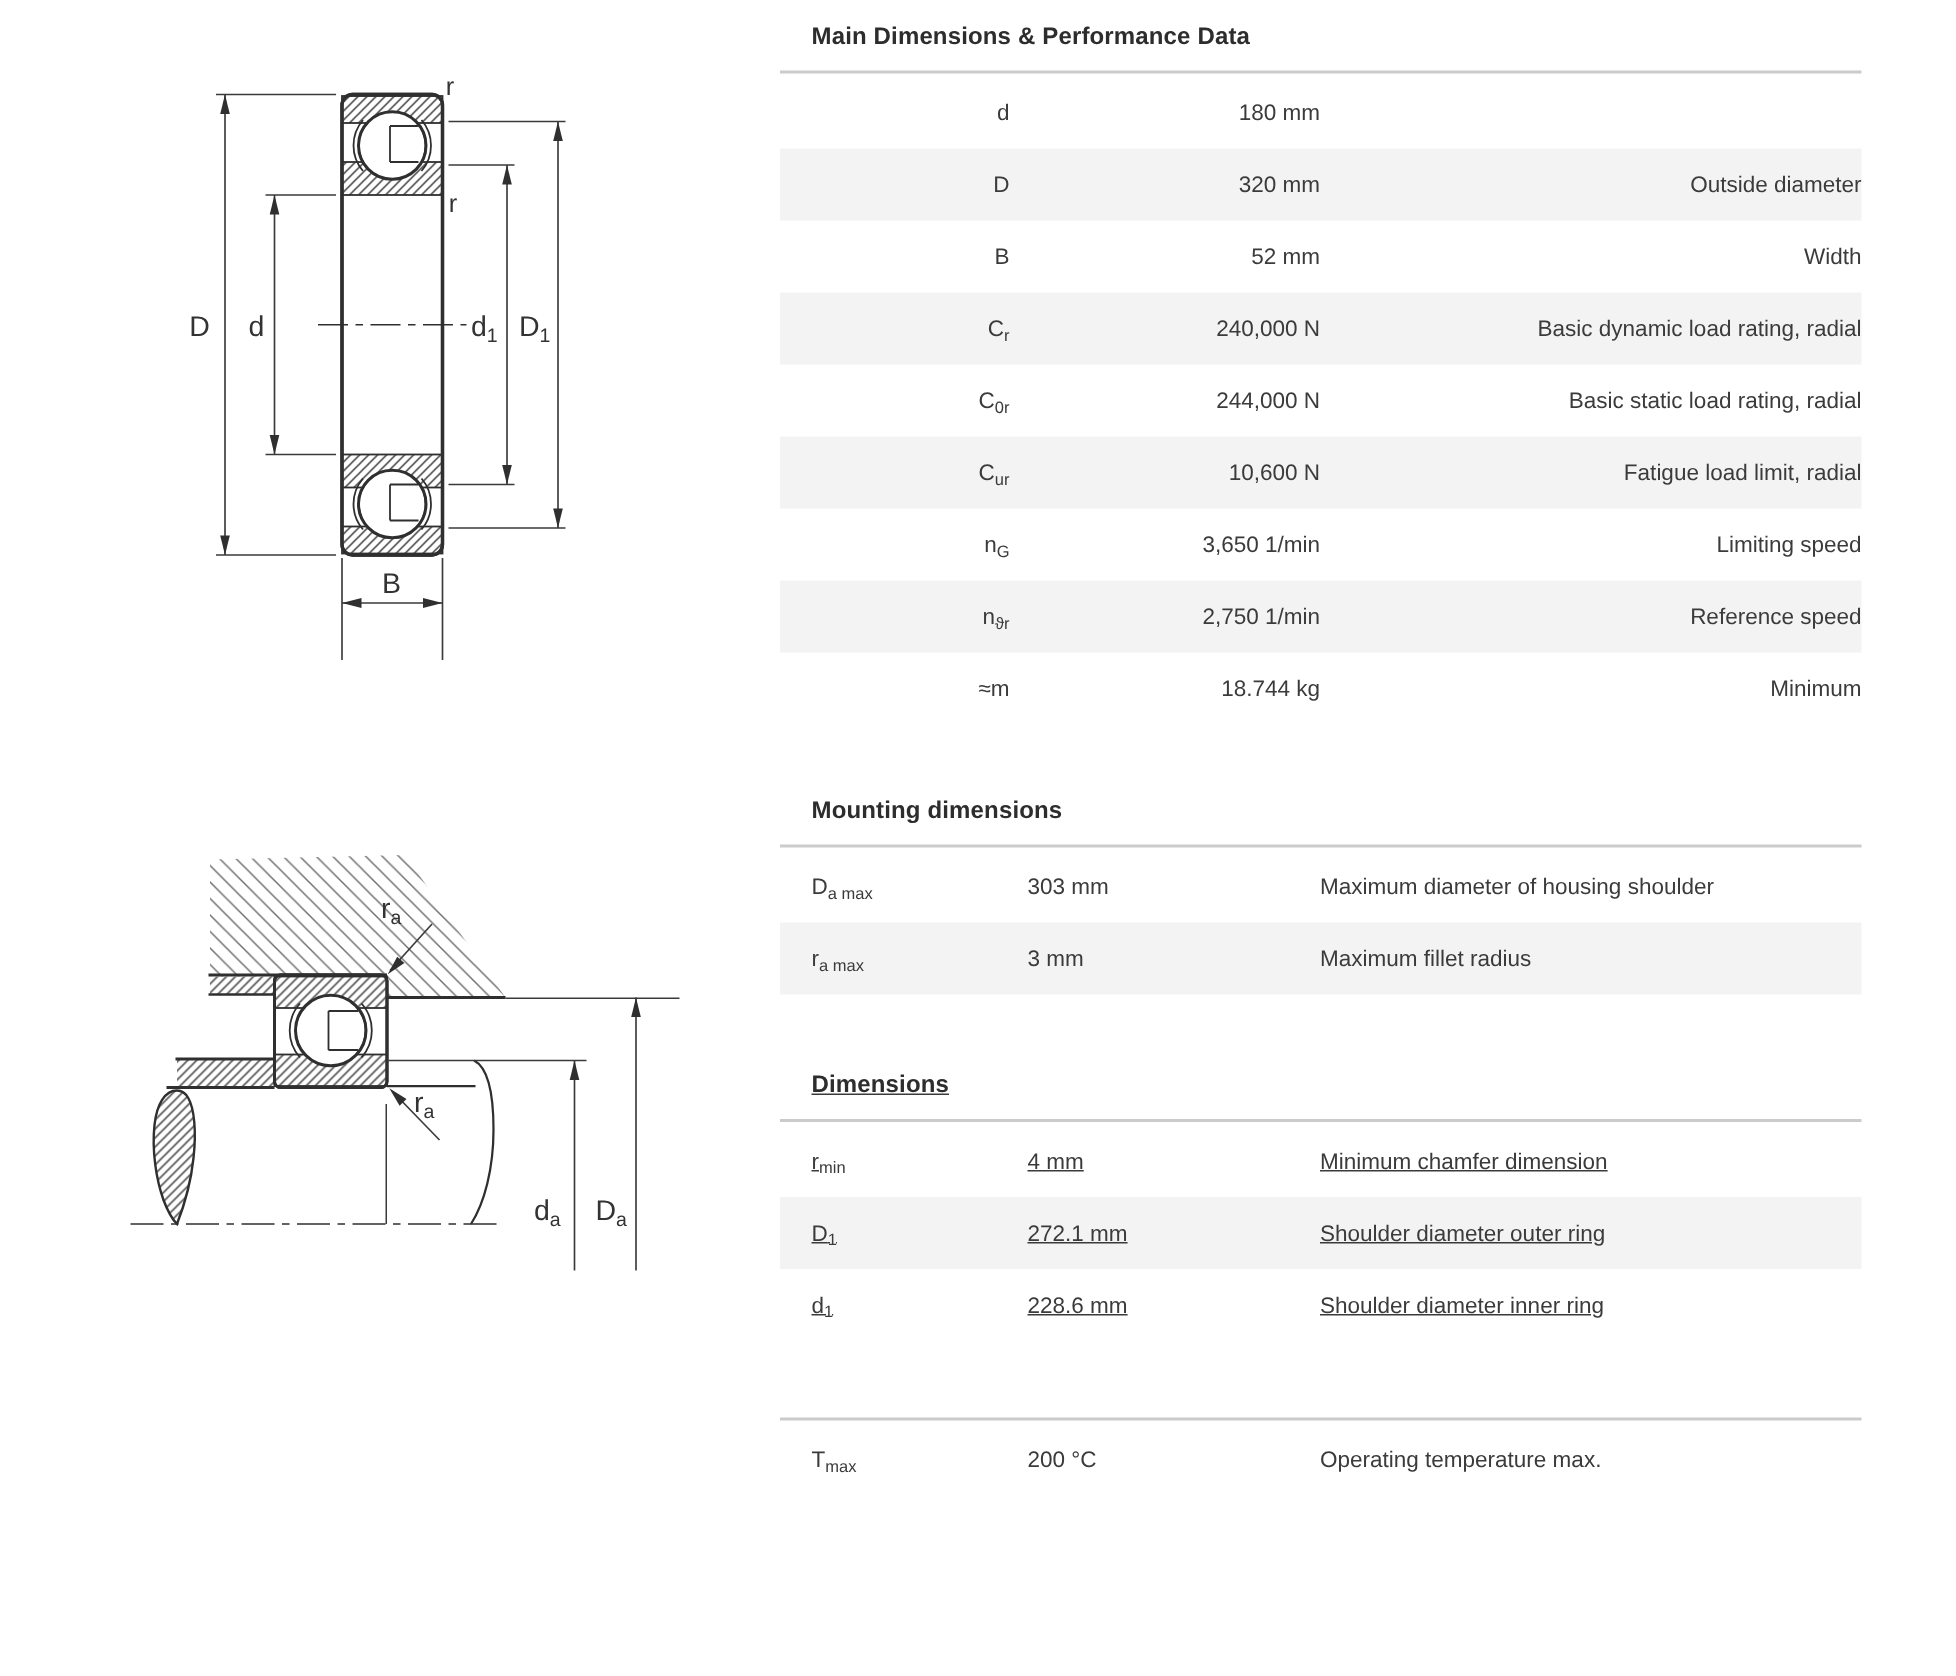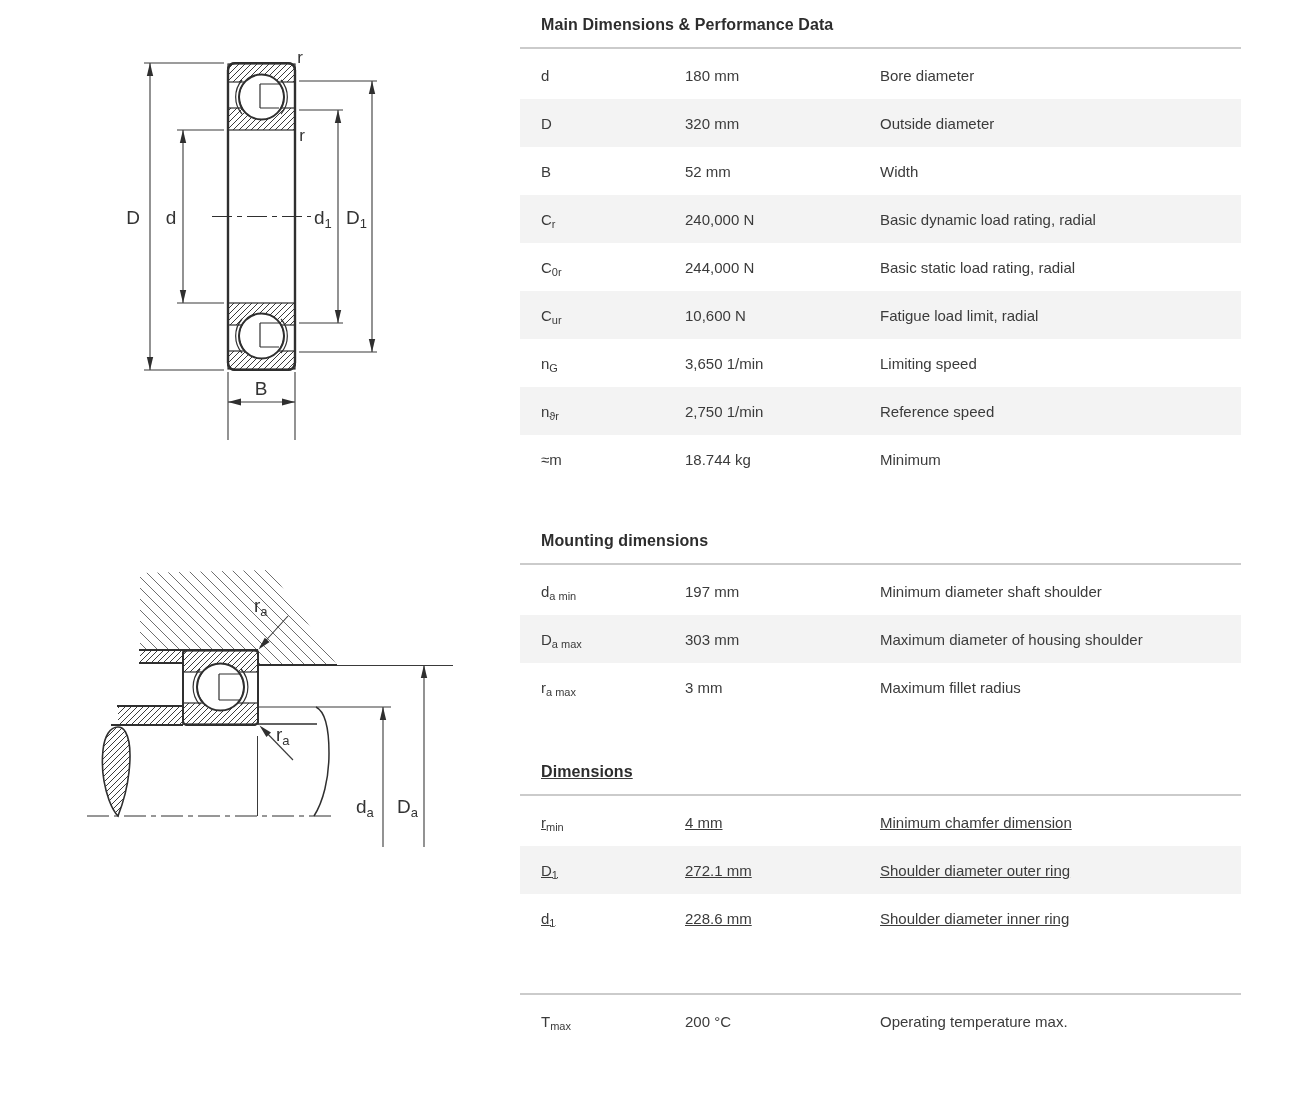--- a/index.html
+++ b/index.html
@@ -6,21 +6,21 @@
   body{
     width:1304px;height:1117px;position:relative;overflow:hidden;
     background:#ffffff;color:#3a3a3a;
     font-family:"Liberation Sans", sans-serif;
   }
   .drawing{position:absolute;}
   #drawing1{left:100px;top:35px;}
   #drawing2{left:85px;top:555px;}
   .specs{position:absolute;left:520px;top:0;width:721px;}
   .section{margin-top:47px;}
-  .section.s1{margin-top:14px;}
+  .section.s1{margin-top:14px;text-align:right;}
   .section.s3{margin-top:50px;text-decoration:underline;}
   .section.s4{margin-top:51px;}
   .sec-title{
     font-size:16px;font-weight:bold;color:#2d2d2d;
     margin:0 0 11px 21px;height:22px;display:flex;align-items:center;
     letter-spacing:.1px;
   }
   .divider{height:2px;background:#cbcbcb;}
   .tbl{margin-top:2px;}
   .row{display:flex;align-items:center;height:48px;padding-left:21px;font-size:15px;color:#3b3b3b;}
@@ -188,21 +188,20 @@
 
 <main class="specs">
 
   <section class="section s1">
     <h3 class="sec-title">Main Dimensions &amp; Performance Data</h3>
     <div class="divider"></div>
     <div class="tbl">
       <div class="row">
         <span class="c-sym"><span>d</span><sub></sub></span>
         <span class="c-val">180 mm</span>
-        <span class="c-desc">Bore diameter</span>
       </div>
       <div class="row">
         <span class="c-sym"><span>D</span><sub></sub></span>
         <span class="c-val">320 mm</span>
         <span class="c-desc">Outside diameter</span>
       </div>
       <div class="row">
         <span class="c-sym"><span>B</span><sub></sub></span>
         <span class="c-val">52 mm</span>
         <span class="c-desc">Width</span>
@@ -238,25 +237,20 @@
         <span class="c-desc">Minimum</span>
       </div>
     </div>
   </section>
 
   <section class="section s2">
     <h3 class="sec-title">Mounting dimensions</h3>
     <div class="divider"></div>
     <div class="tbl">
       <div class="row">
-        <span class="c-sym"><span>d</span><sub>a min</sub></span>
-        <span class="c-val">197 mm</span>
-        <span class="c-desc">Minimum diameter shaft shoulder</span>
-      </div>
-      <div class="row">
         <span class="c-sym"><span>D</span><sub>a max</sub></span>
         <span class="c-val">303 mm</span>
         <span class="c-desc">Maximum diameter of housing shoulder</span>
       </div>
       <div class="row">
         <span class="c-sym"><span>r</span><sub>a max</sub></span>
         <span class="c-val">3 mm</span>
         <span class="c-desc">Maximum fillet radius</span>
       </div>
     </div>

